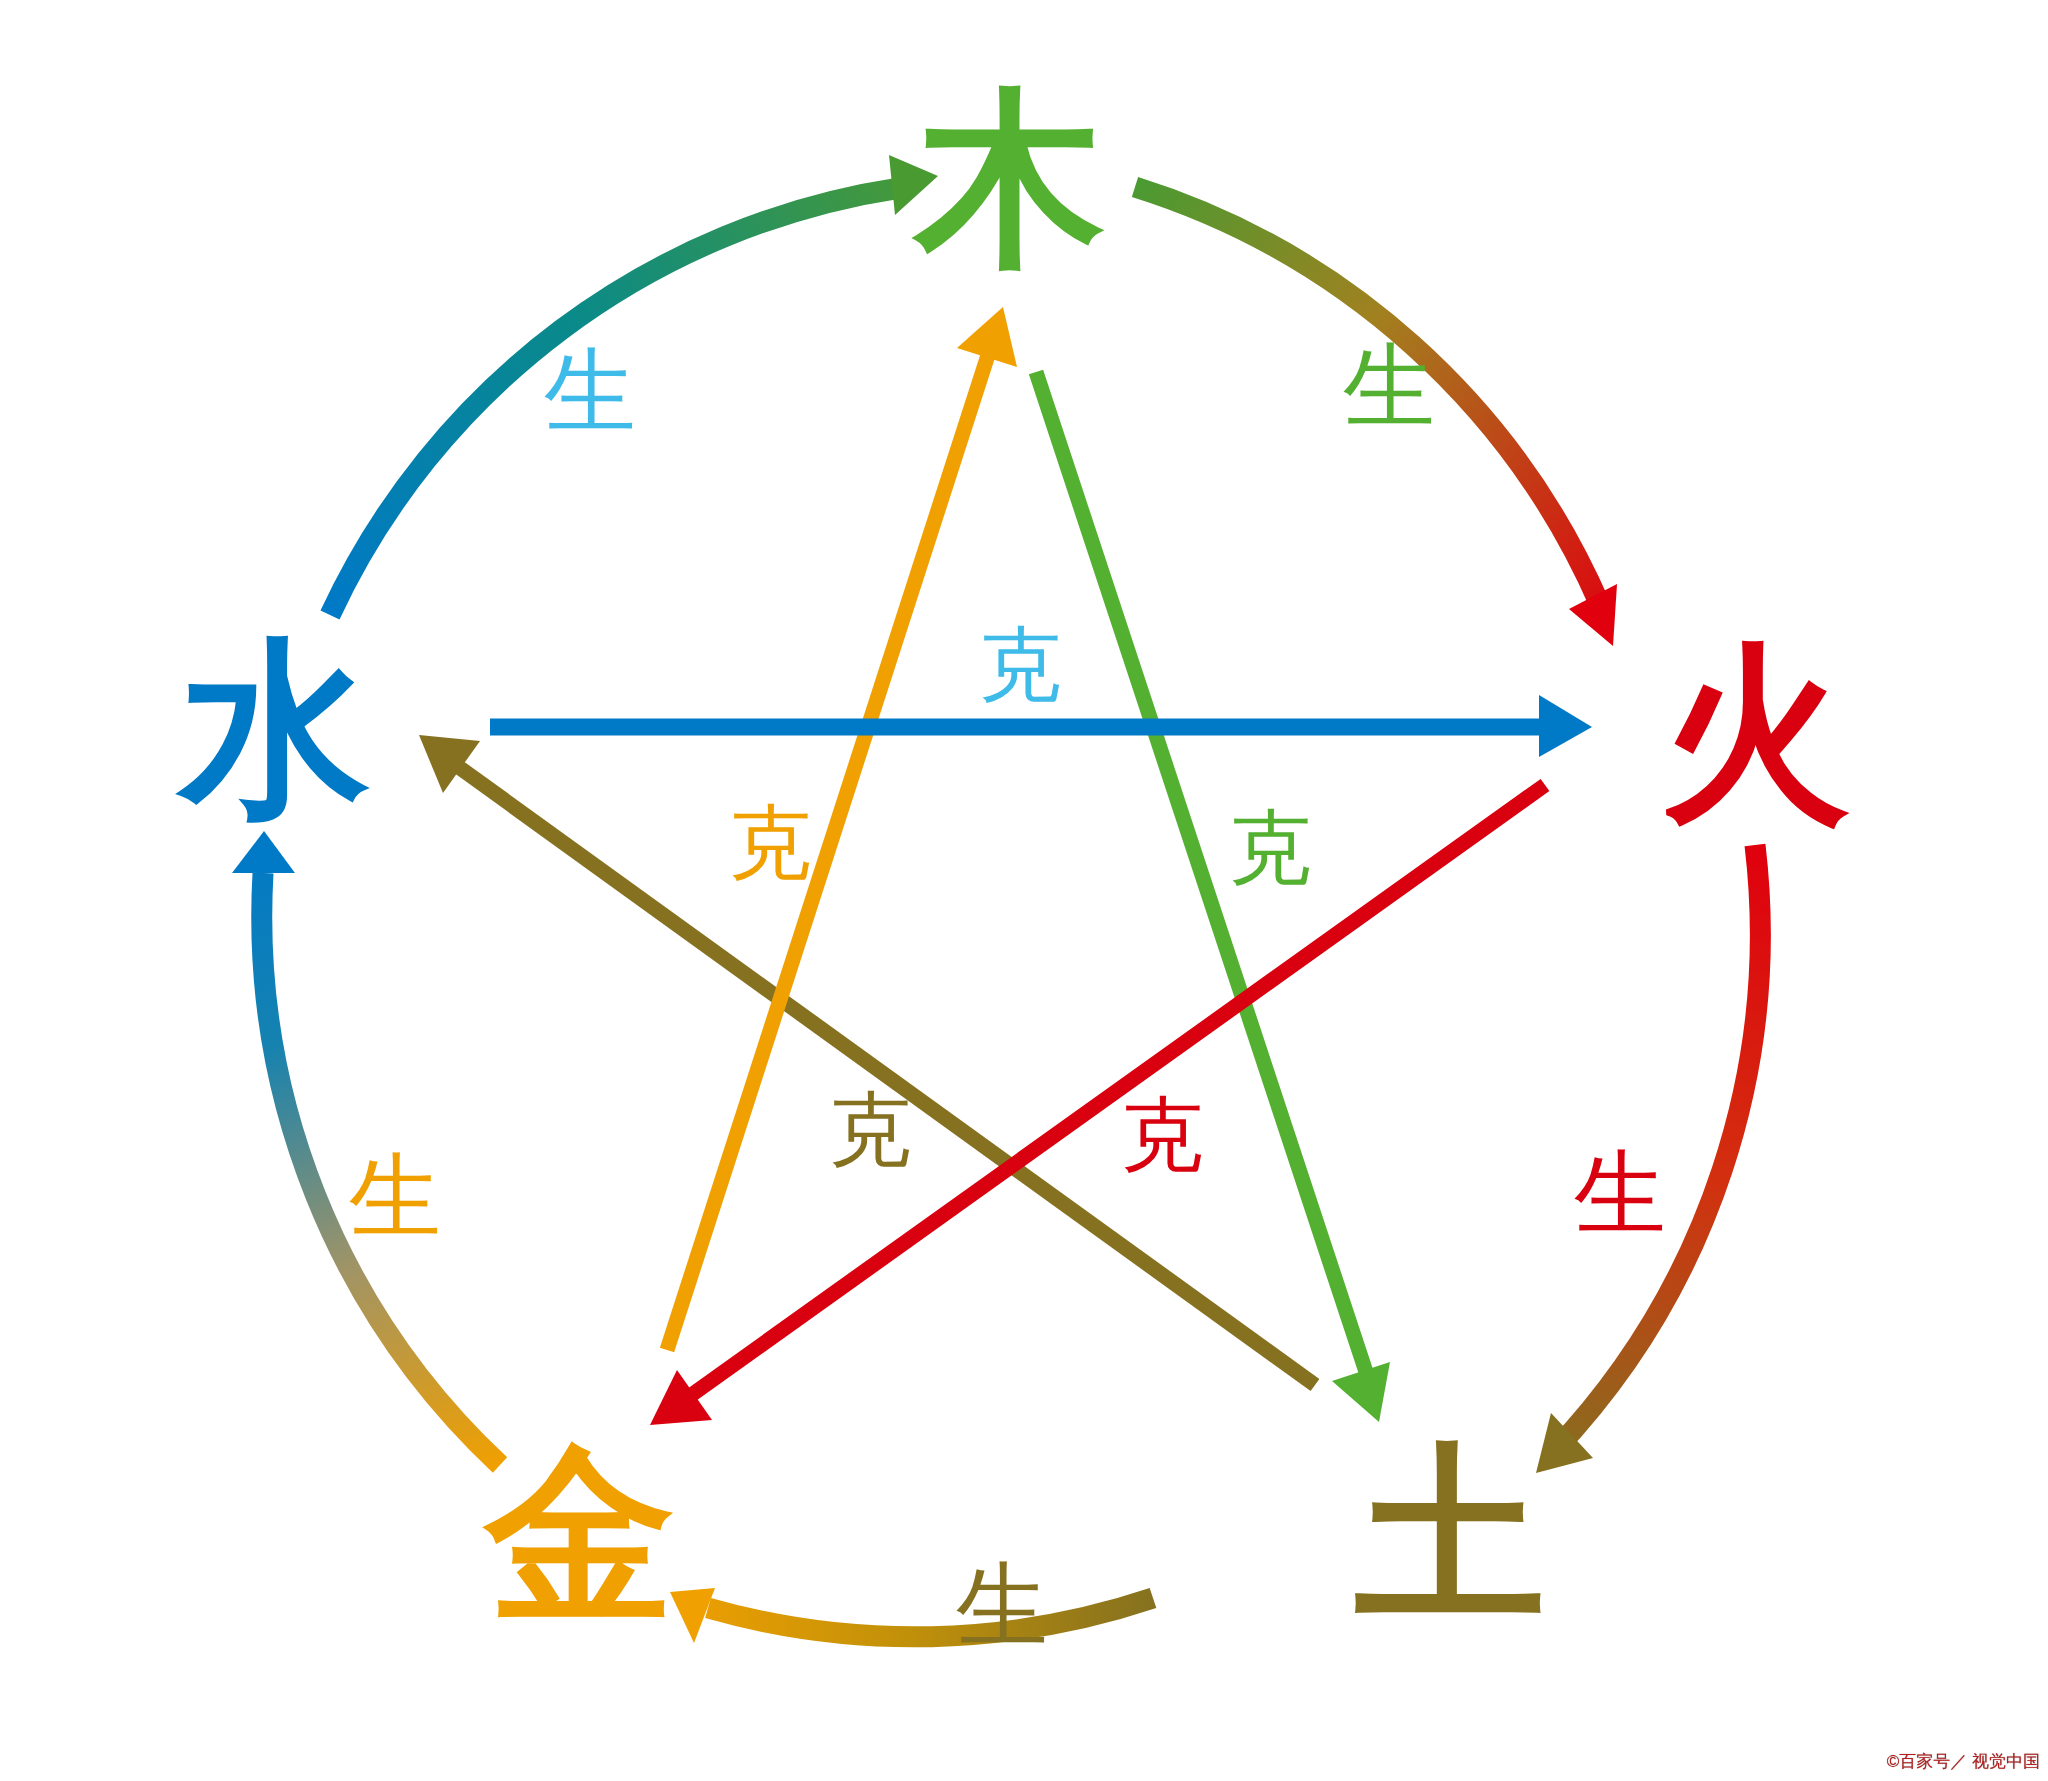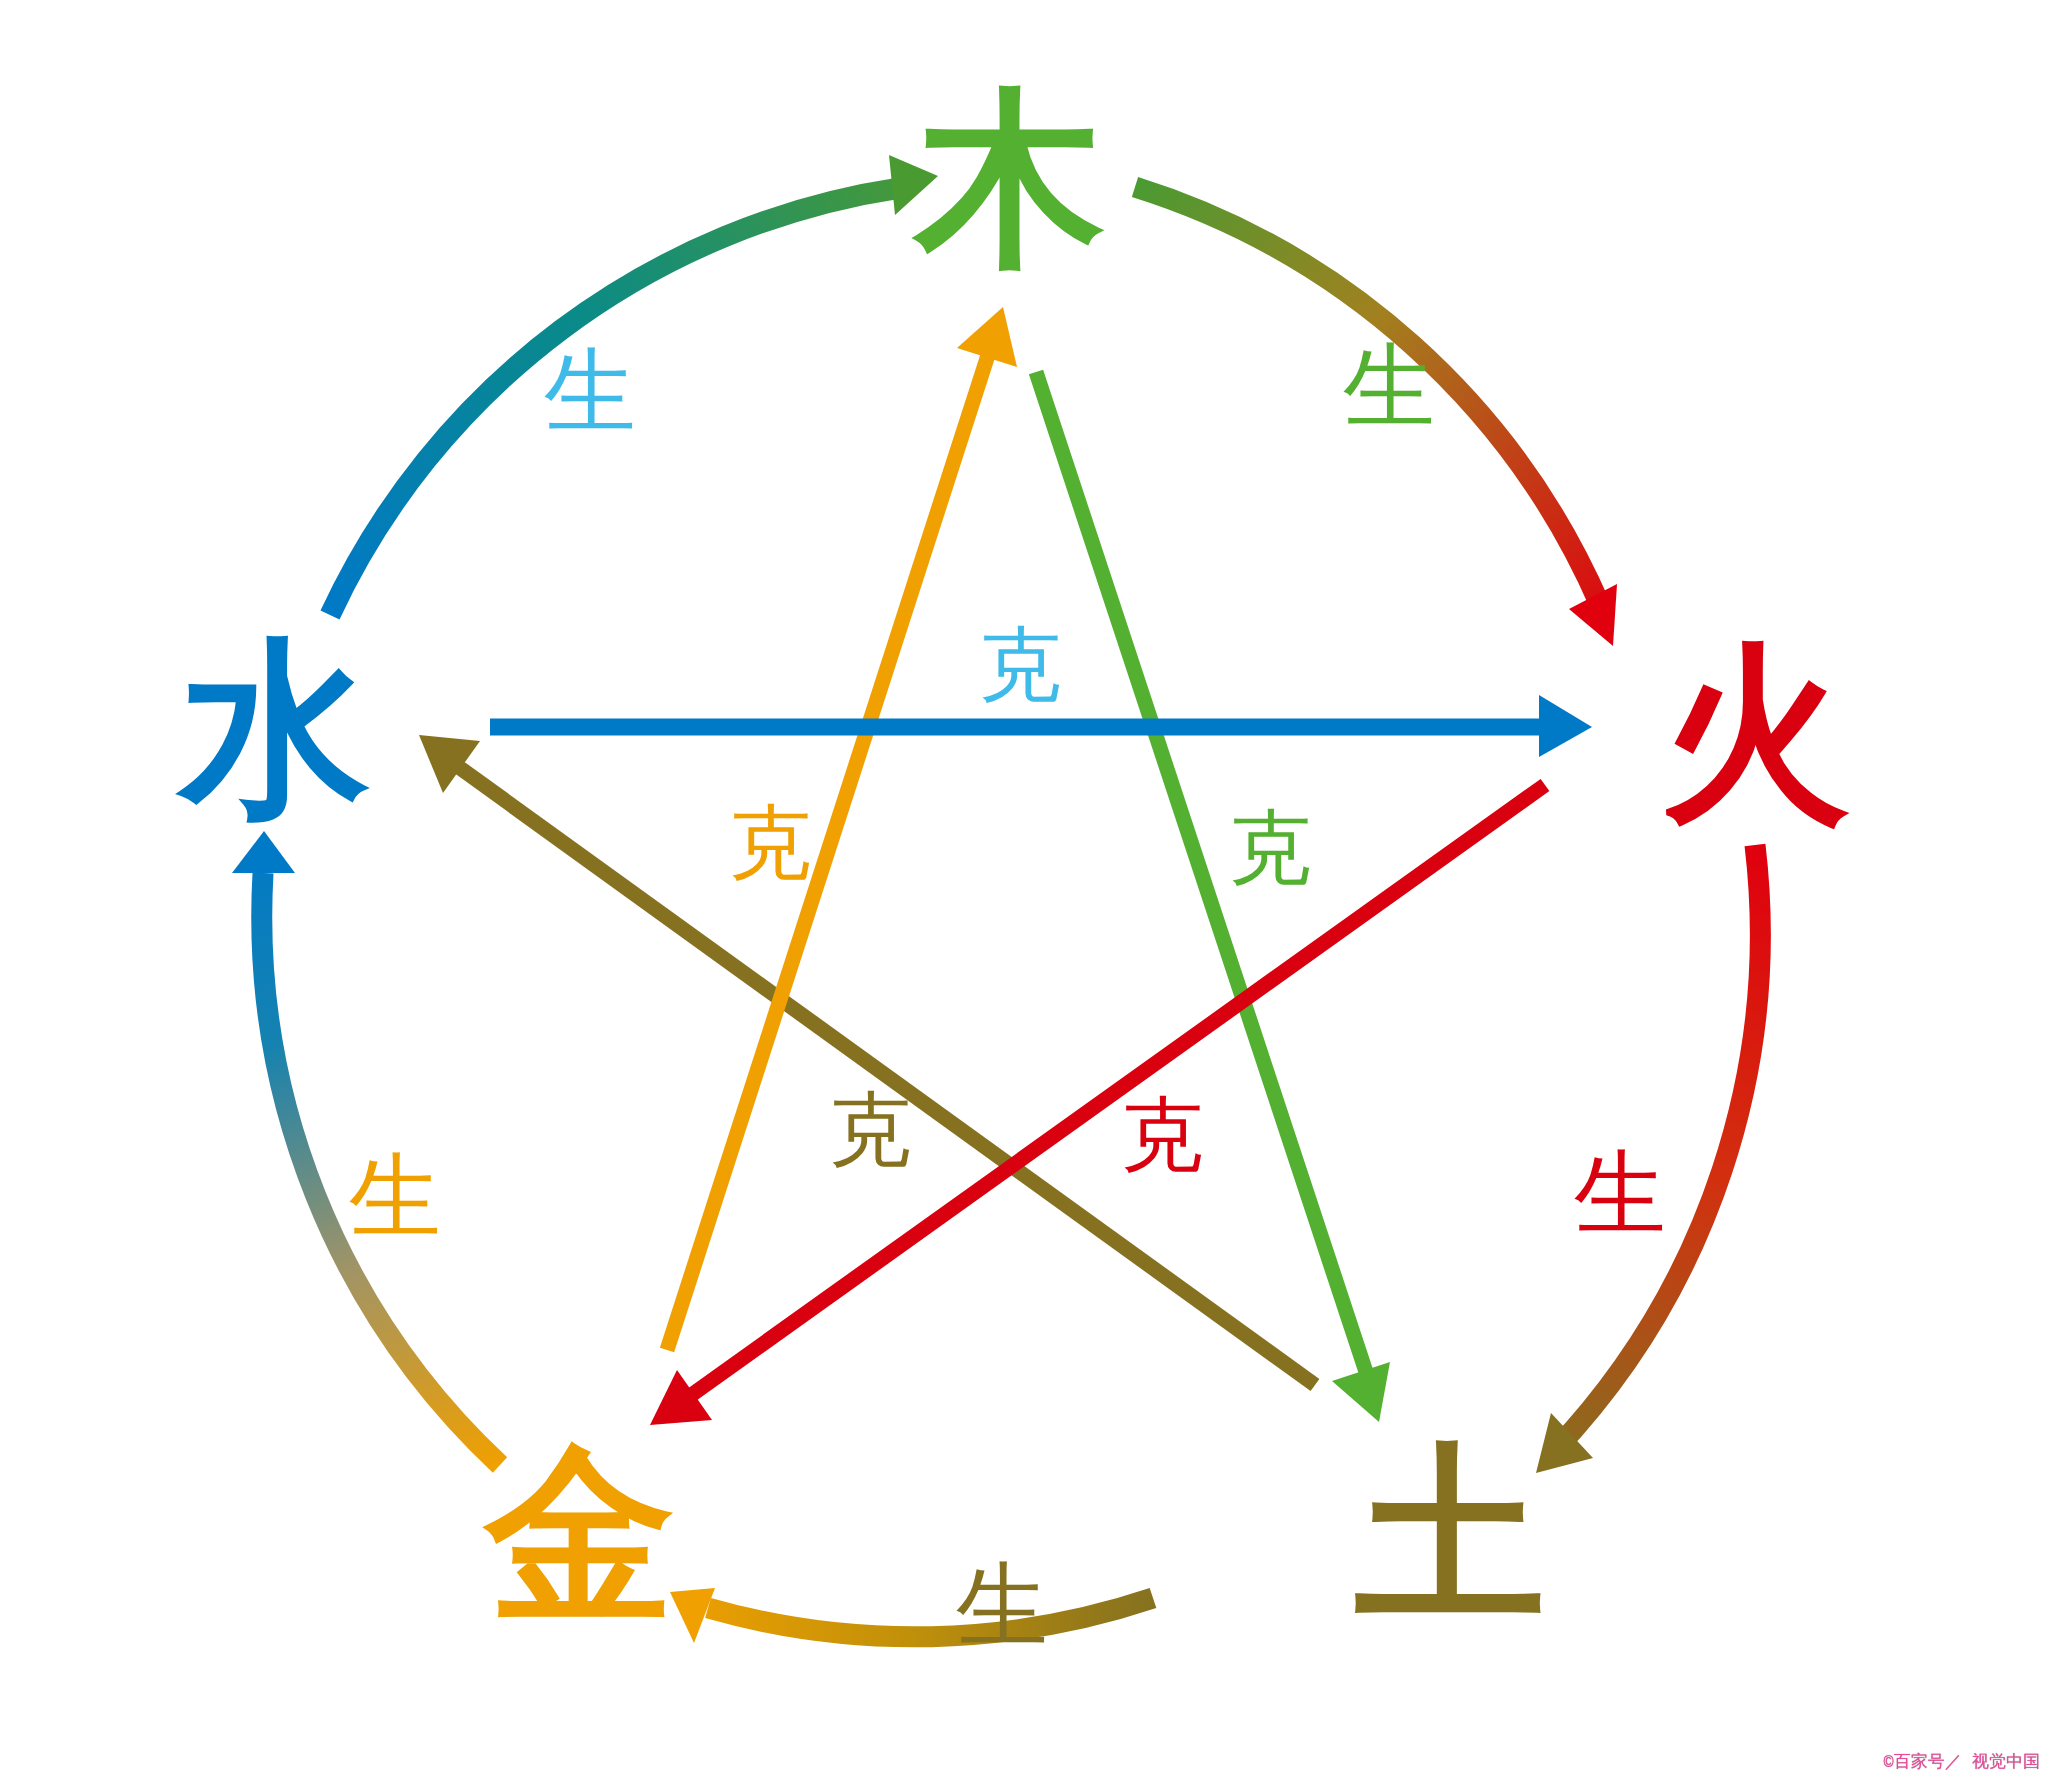--- a/index.html
+++ b/index.html
@@ -11,22 +11,22 @@
       font-size: 190px;
     }
     .sheng-label, .ke-label {
       font-family: "DejaVu Serif", "Liberation Serif", serif;
       font-weight: normal;
     }
     .sheng-label { font-size: 92px; }
     .ke-label { font-size: 82px; }
     .watermark {
       position: absolute; right: 8px; bottom: 8px;
-      font-family: Liberation Mono, monospace;
-      font-size: 17px; color: #ec4899;
+      font-family: Liberation Sans, sans-serif;
+      font-size: 17px; color: #b91c1c;
       text-shadow: 0 0 1px #888;
     }
   </style>
 </head>
 <body>
 
 <svg id="diagram" viewBox="0 0 2048 1781" xmlns="http://www.w3.org/2000/svg">
   <defs>
     <linearGradient id="g-water-wood" gradientUnits="userSpaceOnUse" x1="330" y1="615" x2="938" y2="176">
       <stop offset="0" stop-color="#0079c7"></stop>

